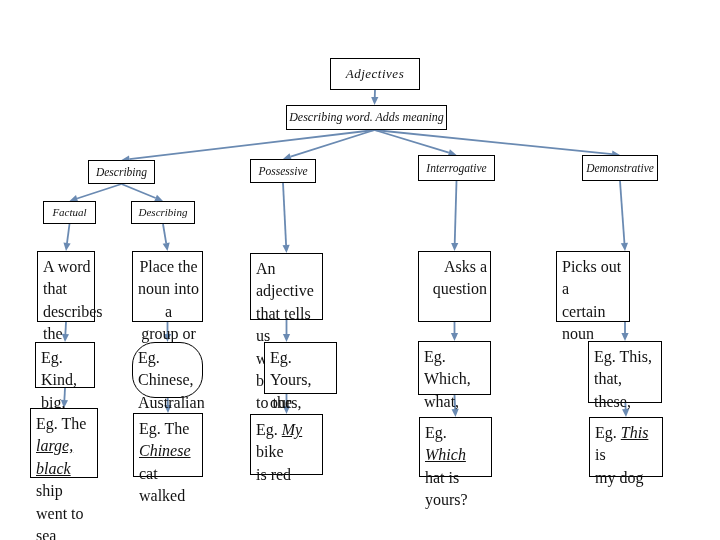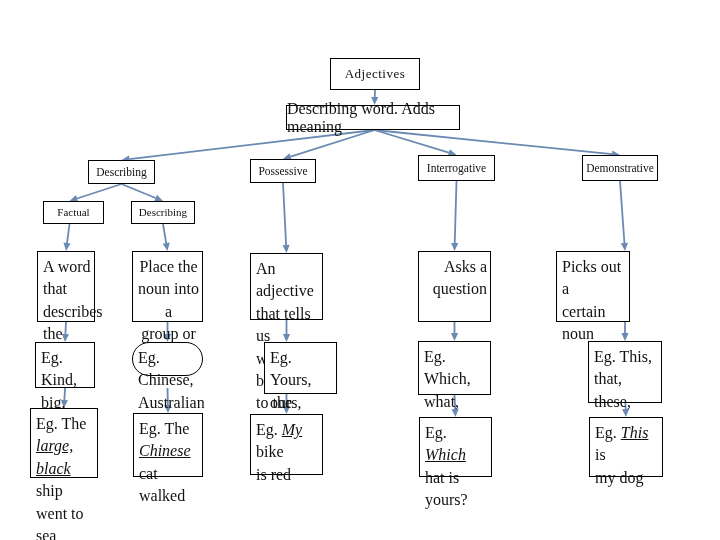--- a/index.html
+++ b/index.html
@@ -5,43 +5,43 @@
   html,body{margin:0;padding:0;background:#ffffff;}
   #canvas{
     position:relative;width:720px;height:540px;background:#ffffff;overflow:hidden;
     font-family:"Liberation Serif","DejaVu Serif",serif;color:#111;
   }
   #edge-layer{position:absolute;left:0;top:0;width:720px;height:540px;}
   .node{
     position:absolute;box-sizing:border-box;border:1px solid #000;background:#fff;
   }
   .head{
-    display:flex;align-items:center;justify-content:center;text-align:left;
-    font-size:11.5px;line-height:1.1;
+    display:flex;align-items:center;justify-content:center;text-align:right;
+    font-size:11.5px;line-height:1.1;font-style:italic;
   }
   .body{
     padding:4px 3px 3px 5px;white-space:pre-line;text-align:left;
     font-size:16px;line-height:1.4;
   }
   .iu{font-style:italic;text-decoration:underline;}
   #n-adjectives{left:330px;top:58px;width:90px;height:32px;font-size:13px;letter-spacing:.5px;}
-  #n-root{left:286px;top:105px;width:174px;height:25px;font-size:16px;}
+  #n-root{left:286px;top:105px;width:161px;height:25px;font-size:12px;}
   #n-cat_describing{left:88px;top:160px;width:67px;height:24px;}
   #n-cat_possessive{left:250px;top:159px;width:66px;height:24px;}
   #n-cat_interrogative{left:418px;top:155px;width:77px;height:26px;}
   #n-cat_demonstrative{left:582px;top:155px;width:76px;height:26px;}
-  #n-sub_factual{left:43px;top:201px;width:61px;height:23px;font-size:11px;}
+  #n-sub_factual{left:43px;top:201px;width:53px;height:23px;font-size:11px;}
   #n-sub_classifying{left:131px;top:201px;width:64px;height:23px;font-size:11px;}
   #n-def_factual{left:37px;top:251px;width:58px;height:71px;}
   #n-def_classifying{left:132px;top:251px;width:71px;height:71px;text-align:center;}
   #n-def_possessive{left:250px;top:253px;width:73px;height:67px;}
   #n-def_interrogative{left:418px;top:251px;width:73px;height:71px;text-align:right;}
   #n-def_demonstrative{left:556px;top:251px;width:74px;height:71px;}
   #n-eg1_factual{left:35px;top:342px;width:60px;height:46px;}
-  #n-eg1_classifying{left:132px;top:342px;width:71px;height:34px;border-radius:23px;}
+  #n-eg1_classifying{left:132px;top:342px;width:71px;height:56px;border-radius:23px;}
   #n-eg1_possessive{left:264px;top:342px;width:73px;height:52px;}
   #n-eg1_interrogative{left:418px;top:341px;width:73px;height:54px;}
   #n-eg1_demonstrative{left:588px;top:341px;width:74px;height:62px;}
   #n-eg2_factual{left:30px;top:408px;width:68px;height:70px;}
   #n-eg2_classifying{left:133px;top:413px;width:70px;height:64px;}
   #n-eg2_possessive{left:250px;top:414px;width:73px;height:61px;}
   #n-eg2_interrogative{left:419px;top:417px;width:73px;height:60px;}
   #n-eg2_demonstrative{left:589px;top:417px;width:74px;height:60px;}
 </style>
 </head>

